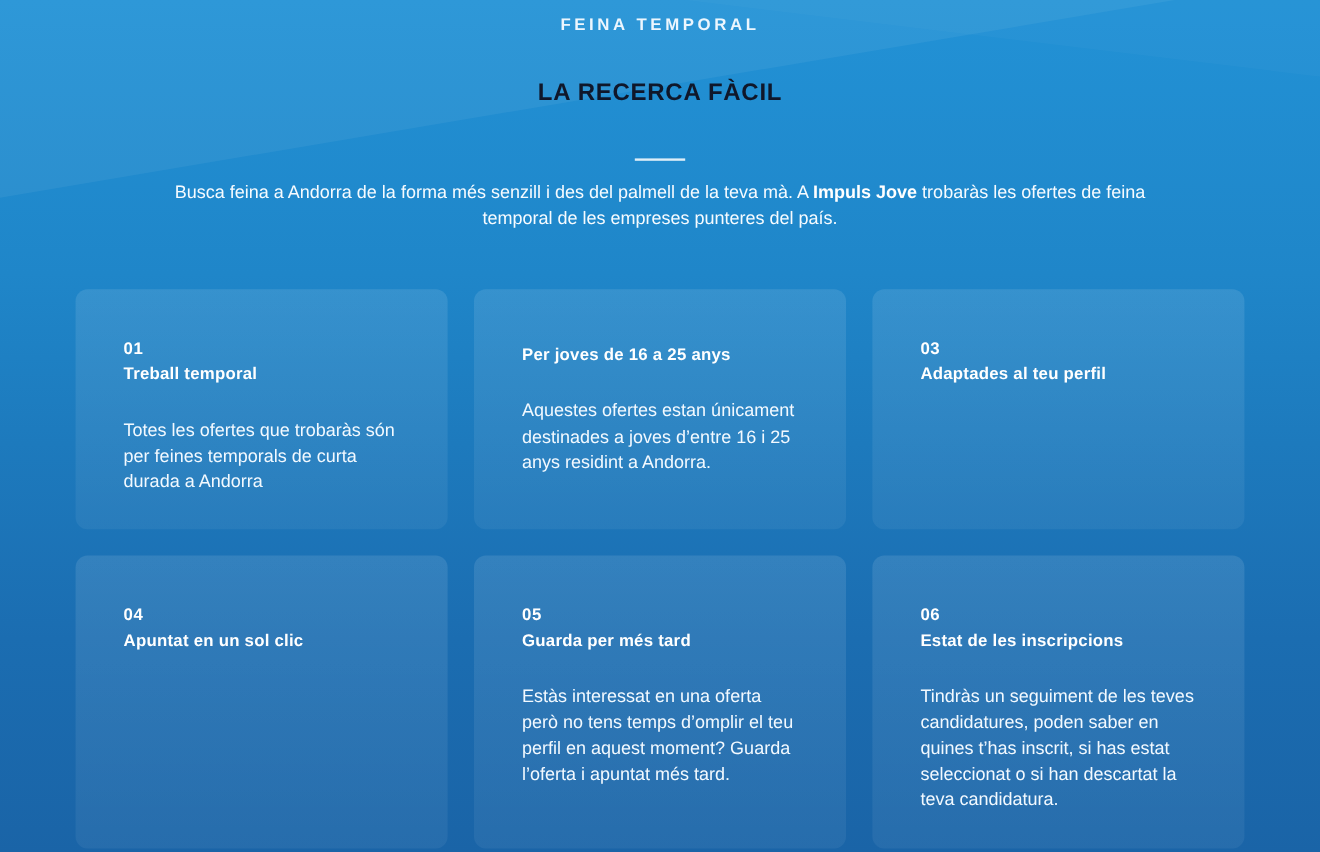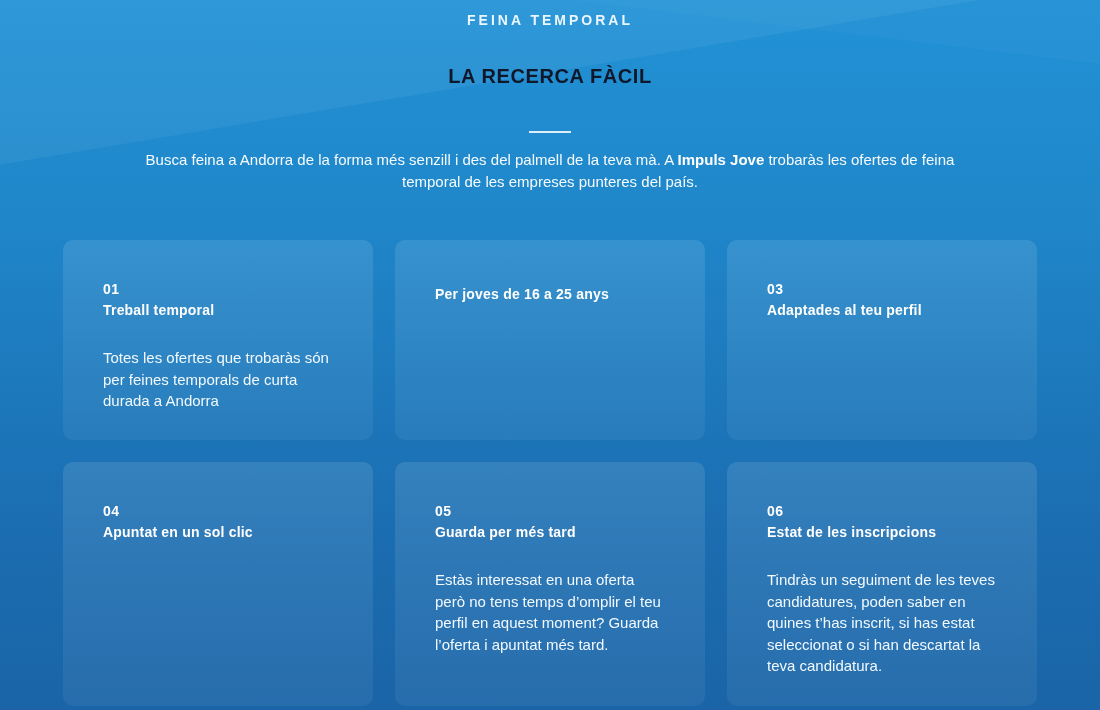--- a/index.html
+++ b/index.html
@@ -102,20 +102,21 @@
 </div>
 
 <div class="grid">
   <div class="card row1">
     <div class="card-number">01</div>
     <div class="card-title">Treball temporal</div>
     <div class="card-desc">Totes les ofertes que trobaràs són per feines temporals de curta durada a Andorra</div>
   </div>
   <div class="card row1">
     <div class="card-title">Per joves de 16 a 25 anys</div>
+    <div class="card-desc">Aquestes ofertes estan únicament destinades a joves d’entre 16 i 25 anys residint a Andorra.</div>
   </div>
   <div class="card row1">
     <div class="card-number">03</div>
     <div class="card-title">Adaptades al teu perfil</div>
   </div>
   <div class="card row2">
     <div class="card-number">04</div>
     <div class="card-title">Apuntat en un sol clic</div>
   </div>
   <div class="card row2">

